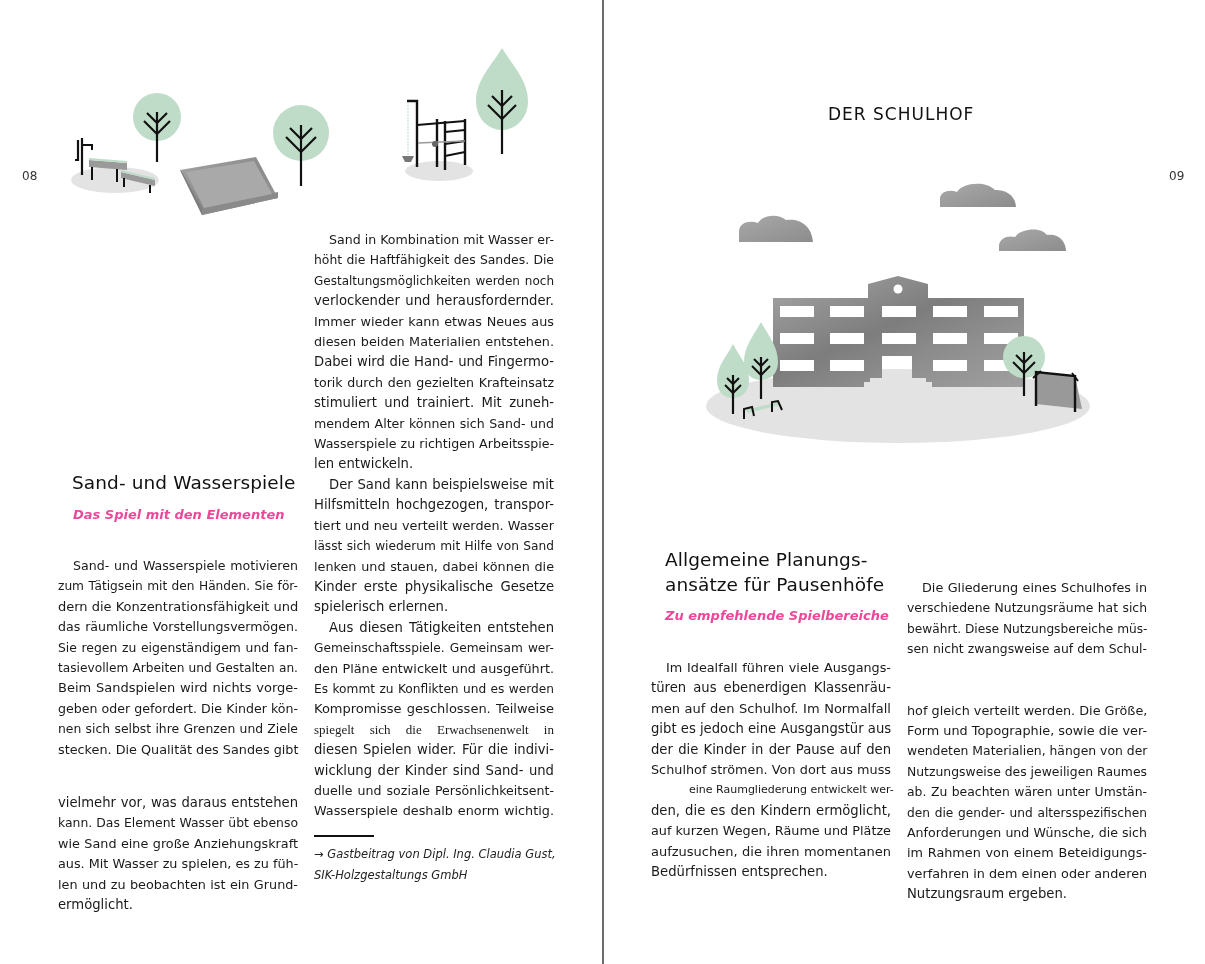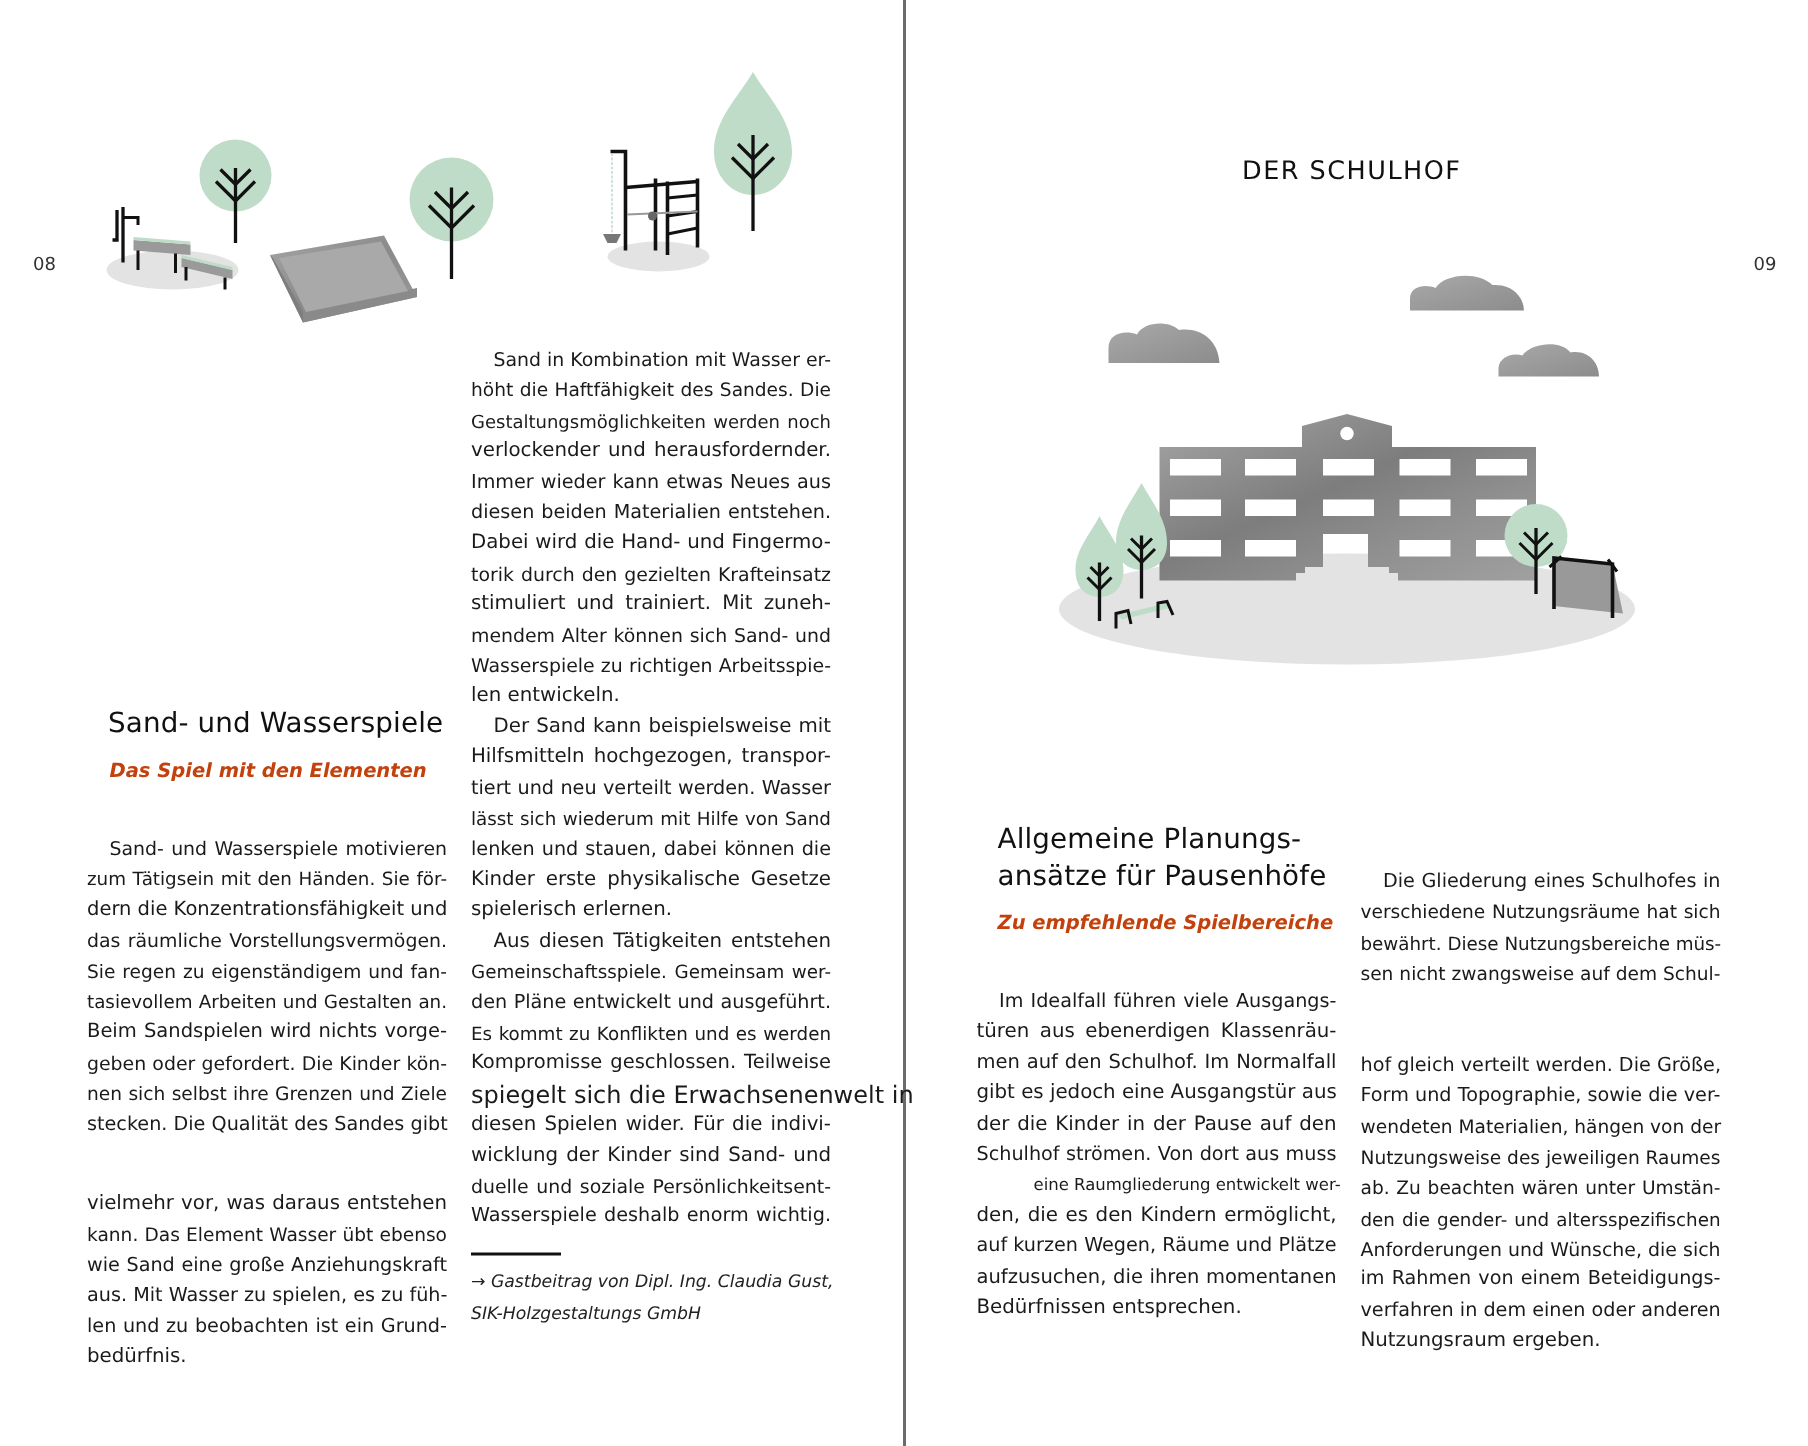--- a/index.html
+++ b/index.html
@@ -6,21 +6,21 @@
   html, body { width: 1205px; height: 964px; background: #ffffff; overflow: hidden; }
   body { position: relative; font-family: "DejaVu Sans", sans-serif; color: #1a1a1a; }
 
   .spine { position: absolute; left: 602px; top: 0; width: 2px; height: 964px; background: #6b6b6b; }
 
   .page-num { position: absolute; font-size: 12px; color: #333; font-family: "DejaVu Sans", sans-serif; }
 
   .illus { position: absolute; left: 0; top: 0; }
 
   .h-title { position: absolute; font-family: "DejaVu Sans", sans-serif; font-weight: 500; font-size: 18.5px; line-height: 25px; color: #111; letter-spacing: 0.1px; }
-  .h-sub { position: absolute; font-family: "DejaVu Sans", sans-serif; font-style: italic; font-weight: bold; font-size: 13px; color: #c2410c; }
+  .h-sub { position: absolute; font-family: "DejaVu Sans", sans-serif; font-style: italic; font-weight: bold; font-size: 13px; color: #ec4899; }
 
   .col { position: absolute; font-family: "DejaVu Sans", sans-serif; font-size: 13.2px; line-height: 20.4px; color: #1a1a1a; text-align: justify; hyphens: manual; }
   .col .line { display: block; text-align: justify; text-align-last: justify; white-space: nowrap; overflow: visible; }
   .col .line.last { text-align-last: left; }
 
   .section-head { position: absolute; font-family: "DejaVu Sans", sans-serif; font-size: 17px; letter-spacing: 1px; color: #111; }
 
   .footnote-rule { position: absolute; left: 314px; top: 835px; width: 60px; height: 2px; background: #111; }
   .footnote { position: absolute; left: 314px; top: 844px; font-family: "DejaVu Sans", sans-serif; font-style: italic; font-size: 11.5px; line-height: 20.5px; color: #222; }
 </style>
@@ -113,21 +113,21 @@
   <span class="line" style="white-space: nowrap; font-size: 12.2px;">tasievollem Arbeiten und Gestalten an.</span>
   <span class="line" style="white-space: nowrap; font-size: 13px;">Beim Sandspielen wird nichts vorge-</span>
   <span class="line" style="white-space: nowrap; font-size: 12.6px;">geben oder gefordert. Die Kinder kön-</span>
   <span class="line" style="white-space: nowrap; font-size: 12.4px;">nen sich selbst ihre Grenzen und Ziele</span>
   <span class="line" style="white-space: nowrap; font-size: 12.8px;">stecken. Die Qualität des Sandes gibt</span>
   <span class="line" style="white-space: nowrap; margin-top: 33px;">vielmehr vor, was daraus entstehen</span>
   <span class="line" style="white-space: nowrap; font-size: 12.4px;">kann. Das Element Wasser übt ebenso</span>
   <span class="line" style="white-space: nowrap; font-size: 12.8px;">wie Sand eine große Anziehungskraft</span>
   <span class="line" style="white-space: nowrap; font-size: 12.8px;">aus. Mit Wasser zu spielen, es zu füh-</span>
   <span class="line" style="white-space: nowrap; font-size: 12.8px;">len und zu beobachten ist ein Grund-</span>
-  <span class="line last" style="white-space: nowrap;">bedürfnis.</span>
+  <span class="line last" style="white-space: nowrap;">ermöglicht.</span>
 </div>
 
 <div class="col" style="left:314px; top:230px; width:240px;">
   <span class="line" style="padding-left: 15px; white-space: nowrap; font-size: 12.6px;">Sand in Kombination mit Wasser er-</span>
   <span class="line" style="white-space: nowrap; font-size: 12.4px;">höht die Haftfähigkeit des Sandes. Die</span>
   <span class="line" style="white-space: nowrap; font-size: 12px;">Gestaltungsmöglichkeiten werden noch</span>
   <span class="line" style="white-space: nowrap;">verlockender und herausfordernder.</span>
   <span class="line" style="white-space: nowrap; font-size: 12.8px;">Immer wieder kann etwas Neues aus</span>
   <span class="line" style="white-space: nowrap; font-size: 12.8px;">diesen beiden Materialien entstehen.</span>
   <span class="line" style="white-space: nowrap;">Dabei wird die Hand- und Fingermo-</span>
@@ -141,21 +141,21 @@
   <span class="line" style="white-space: nowrap; font-size: 12.8px;">tiert und neu verteilt werden. Wasser</span>
   <span class="line" style="white-space: nowrap; font-size: 12.2px;">lässt sich wiederum mit Hilfe von Sand</span>
   <span class="line" style="white-space: nowrap; font-size: 12.8px;">lenken und stauen, dabei können die</span>
   <span class="line" style="white-space: nowrap;">Kinder erste physikalische Gesetze</span>
   <span class="line last" style="white-space: nowrap;">spielerisch erlernen.</span>
   <span class="line" style="padding-left: 15px; white-space: nowrap;">Aus diesen Tätigkeiten entstehen</span>
   <span class="line" style="white-space: nowrap; font-size: 12.2px;">Gemeinschaftsspiele. Gemeinsam wer-</span>
   <span class="line" style="white-space: nowrap; font-size: 12.8px;">den Pläne entwickelt und ausgeführt.</span>
   <span class="line" style="white-space: nowrap; font-size: 12.2px;">Es kommt zu Konflikten und es werden</span>
   <span class="line" style="white-space: nowrap; font-size: 13px;">Kompromisse geschlossen. Teilweise</span>
-  <span class="line" style="white-space: nowrap; font-size: 16px;">spiegelt sich die Erwachsenenwelt in</span>
+  <span class="line" style="white-space: nowrap; font-size: 13px; font-family: Liberation Serif, serif;">spiegelt sich die Erwachsenenwelt in</span>
   <span class="line" style="white-space: nowrap;">diesen Spielen wider. Für die indivi-</span>
   <span class="line" style="white-space: nowrap;">wicklung der Kinder sind Sand- und</span>
   <span class="line" style="white-space: nowrap; font-size: 12.6px;">duelle und soziale Persönlichkeitsent-</span>
   <span class="line" style="white-space: nowrap; font-size: 12.8px;">Wasserspiele deshalb enorm wichtig.</span>
 </div>
 
 <div class="footnote-rule"></div>
 <div class="footnote">
   <div>→ Gastbeitrag von Dipl. Ing. Claudia Gust,</div>
   <div>SIK-Holzgestaltungs GmbH</div>

